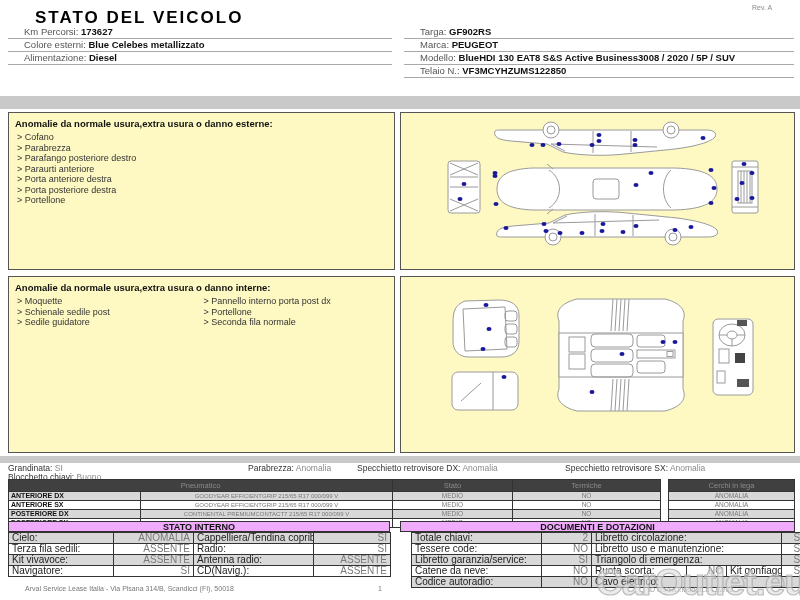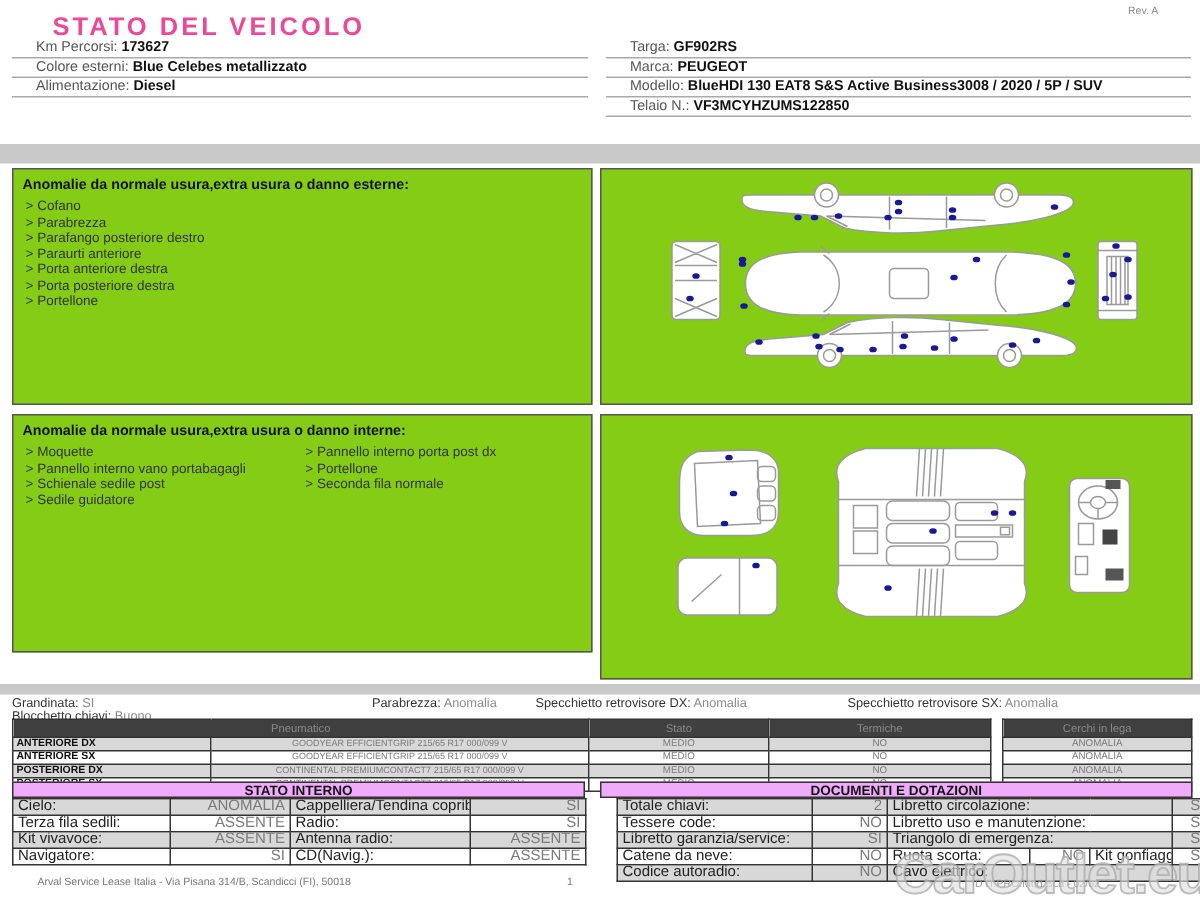--- a/index.html
+++ b/index.html
@@ -7,32 +7,32 @@
   body {
     position: relative;
     font-family: "Liberation Sans", sans-serif;
     background: #ffffff;
     overflow: hidden;
     color: #222;
   }
   .abs { position: absolute; }
 
   
-  .page-title { left: 35px; top: 8px; font-size: 17px; font-weight: bold; letter-spacing: 2px; color: #ec4899; }
+  .page-title { left: 35px; top: 8px; font-size: 17px; font-weight: bold; letter-spacing: 2px; color: #000000; }
   .rev { left: 752px; top: 4px; font-size: 7px; color: #8a8a8a; }
 
   .info-block { font-size: 9.5px; }
   .info-row { border-bottom: 1px solid #a9a9a9; padding: 1px 16px; line-height: 10px; min-height: 12px; }
   .info-row .lbl { color: #555; }
   .info-row .val { color: #111; font-weight: bold; }
 
   .gray-band { left: 0; width: 800px; background: #c9c9c9; }
 
   
-  .panel { border: 1px solid #555; background: #84cc16; }
+  .panel { border: 1px solid #555; background: #fef9c3; }
   .anom-title { font-size: 9.5px; font-weight: bold; color: #111; padding: 5px 6px 3px 6px; }
   .anom-cols { display: flex; padding: 0 4px 0 8px; }
   .anom-col { width: 50%; }
   .anom-item { font-size: 9px; color: #333; line-height: 10.5px; padding-left: 12px; text-indent: -12px; }
   .anom-item::before { content: "> "; }
 
   svg { display: block; }
   .ln { stroke: #9a9a9a; stroke-width: 1; fill: none; }
   .body-fill { stroke: #9a9a9a; stroke-width: 1; fill: #ffffff; }
 
@@ -202,26 +202,25 @@
           <ellipse cx="112" cy="15" rx="2.5" ry="1.9" fill="#18189a"></ellipse>
           <ellipse cx="132" cy="23" rx="2.5" ry="1.9" fill="#18189a"></ellipse>
           <ellipse cx="145" cy="17" rx="2.5" ry="1.9" fill="#18189a"></ellipse>
           <ellipse cx="184" cy="21" rx="2.5" ry="1.9" fill="#18189a"></ellipse>
           <ellipse cx="200" cy="18" rx="2.5" ry="1.9" fill="#18189a"></ellipse>
         </g>
     </g>
   </svg>
 </div>
 
-<div class="abs panel" style="left:8px; top:276px; width:387px; height:159px;">
+<div class="abs panel" style="left:8px; top:276px; width:387px; height:177px;">
   <div class="anom-title">Anomalie da normale usura,extra usura o danno interne:</div>
   <div class="anom-cols">
     <div class="anom-col">
         <div class="anom-item">Moquette</div>
-        <div class="anom-item">Pannello interno vano portabagagli</div>
         <div class="anom-item">Schienale sedile post</div>
         <div class="anom-item">Sedile guidatore</div>
       </div>
     <div class="anom-col">
         <div class="anom-item">Pannello interno porta post dx</div>
         <div class="anom-item">Portellone</div>
         <div class="anom-item">Seconda fila normale</div>
       </div>
   </div>
 </div>

